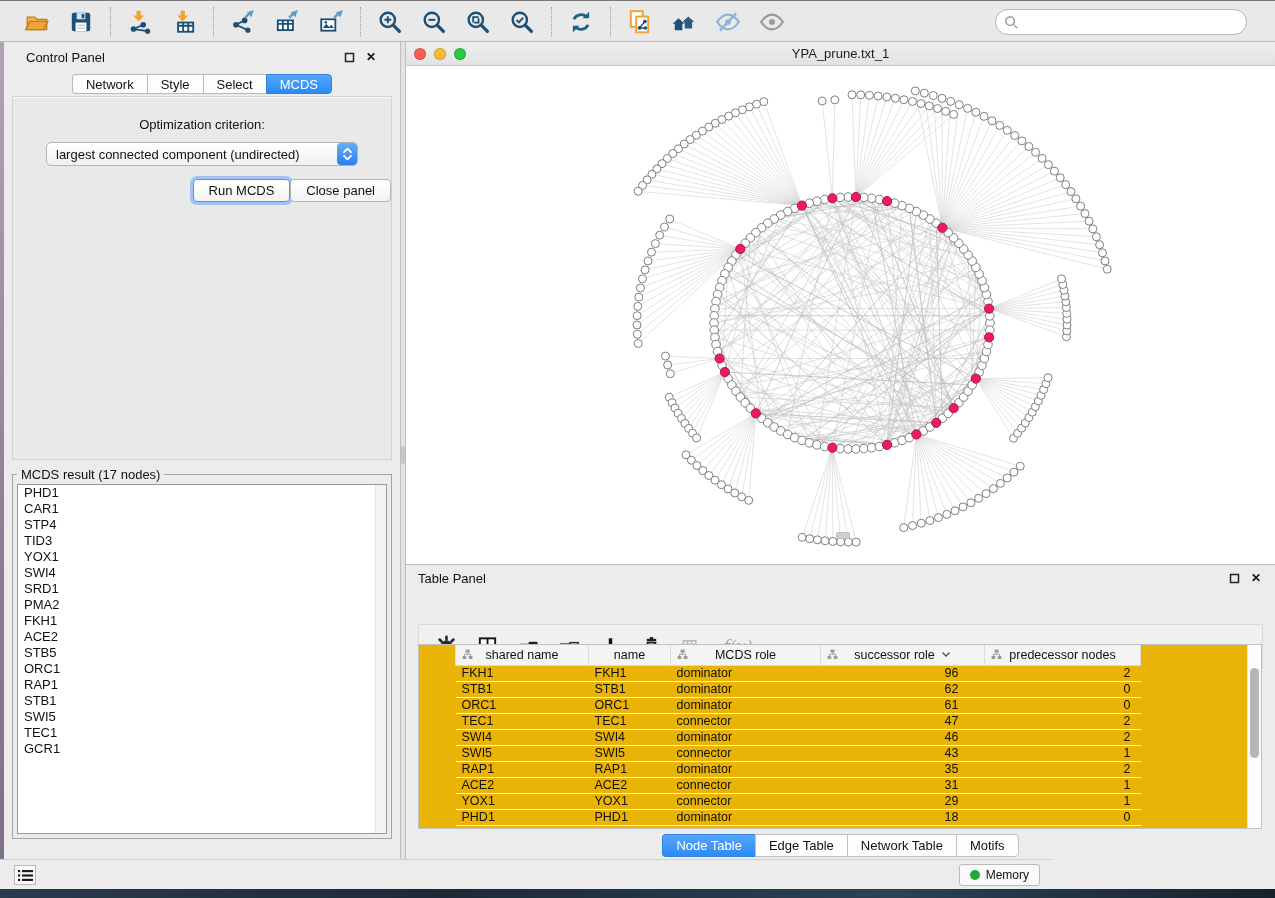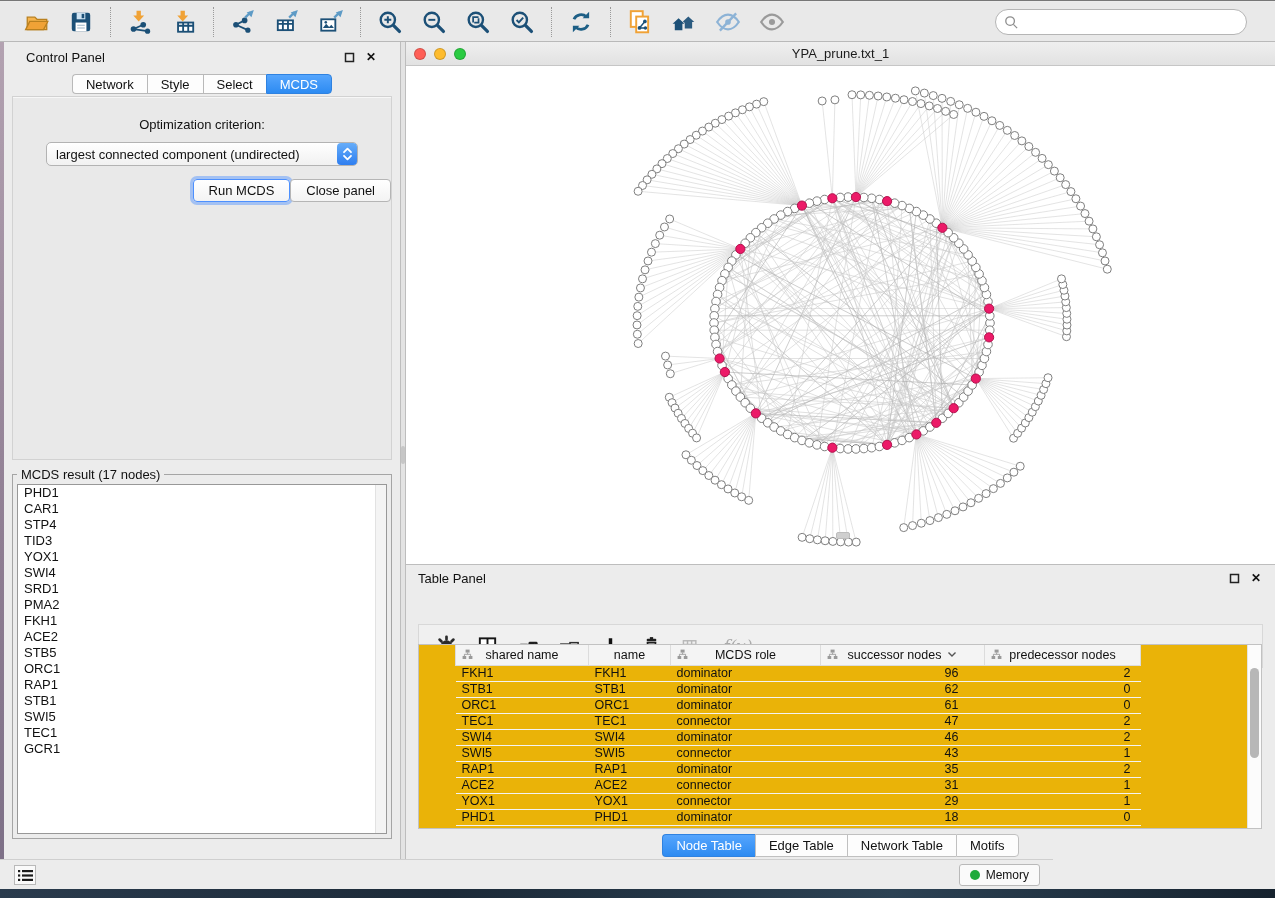--- a/index.html
+++ b/index.html
@@ -1103,21 +1103,21 @@
                   <span>MCDS role</span>
                 </div><span><svg class="th-icon" width="11" height="11" viewBox="0 0 11 11">
                     <g fill="#9a9a9a">
                       <rect x="3.6" y="0.6" width="4" height="3"></rect>
                       <rect x="0.6" y="7" width="3.6" height="3"></rect>
                       <rect x="6.8" y="7" width="3.6" height="3"></rect>
                     </g>
                     <path d="M5.6 3.6v1.7M2.4 7V5.3h6.2V7" fill="none" stroke="#9a9a9a" stroke-width="0.9"></path>
                   </svg></span></th>
               <th style="width: 164px;"><div class="th-inner">
-                  <span>successor nodes</span>
+                  <span>successor role</span>
                   <span style="display: flex;">
                     <svg width="10" height="7" viewBox="0 0 10 7">
                       <path d="M1.5 1.5L5 5l3.5-3.5" fill="none" stroke="#555" stroke-width="1.4"></path>
                     </svg>
                   </span>
                 </div><span><svg class="th-icon" width="11" height="11" viewBox="0 0 11 11">
                     <g fill="#9a9a9a">
                       <rect x="3.6" y="0.6" width="4" height="3"></rect>
                       <rect x="0.6" y="7" width="3.6" height="3"></rect>
                       <rect x="6.8" y="7" width="3.6" height="3"></rect>

